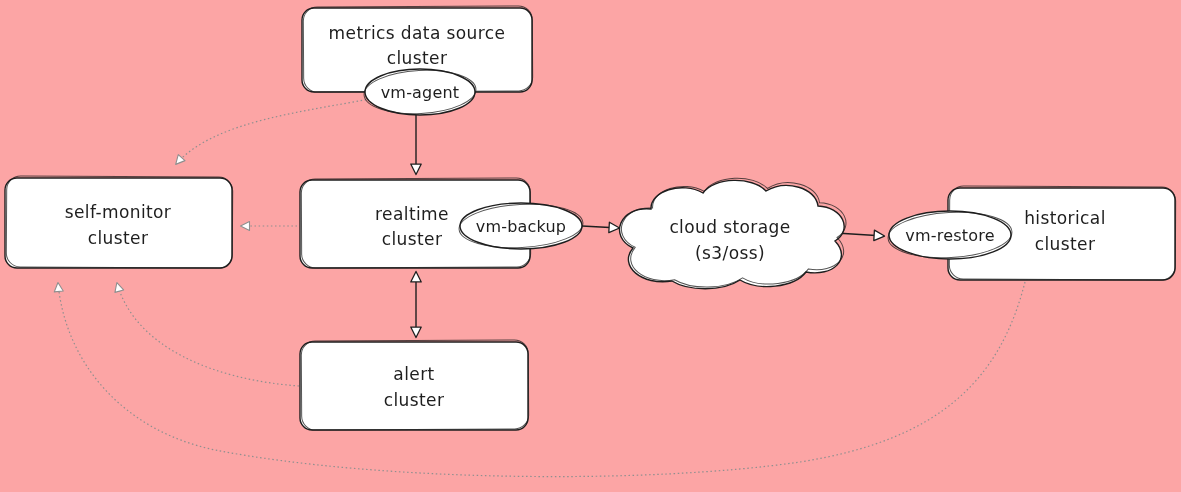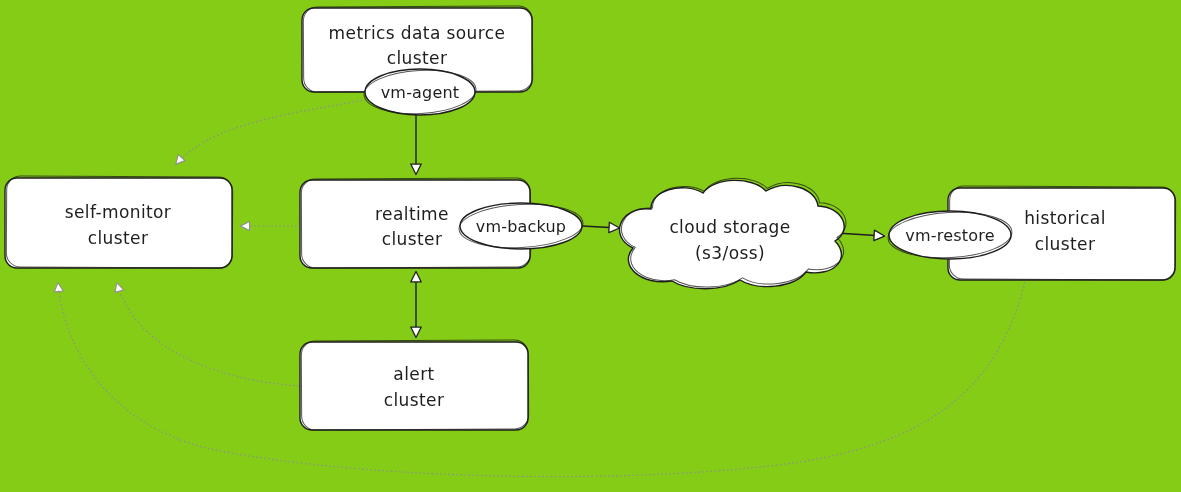--- a/index.html
+++ b/index.html
@@ -3,21 +3,21 @@
 <meta charset="utf-8">
 <style>
   html, body {
     margin: 0;
     padding: 0;
     background: #ffffff;
   }
   .canvas-wrap {
     width: 1181px;
     height: 492px;
-    background: #84cc16;
+    background: #fca5a5;
     position: relative;
     overflow: hidden;
   }
   svg {
     display: block;
     font-family: "DejaVu Sans", sans-serif;
   }
   .shape {
     fill: #ffffff;
     stroke: #1e1e1e;

